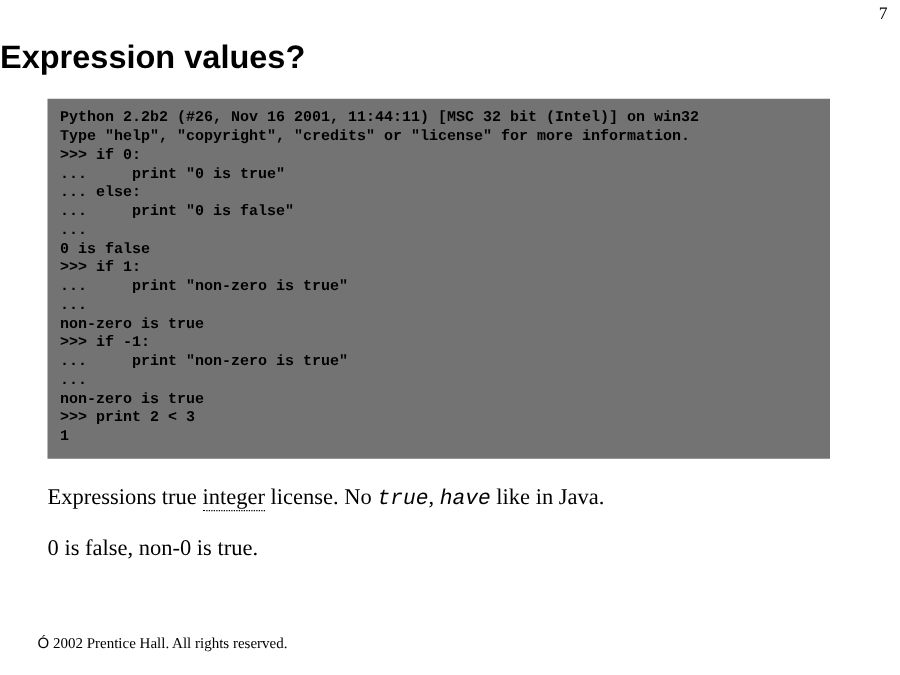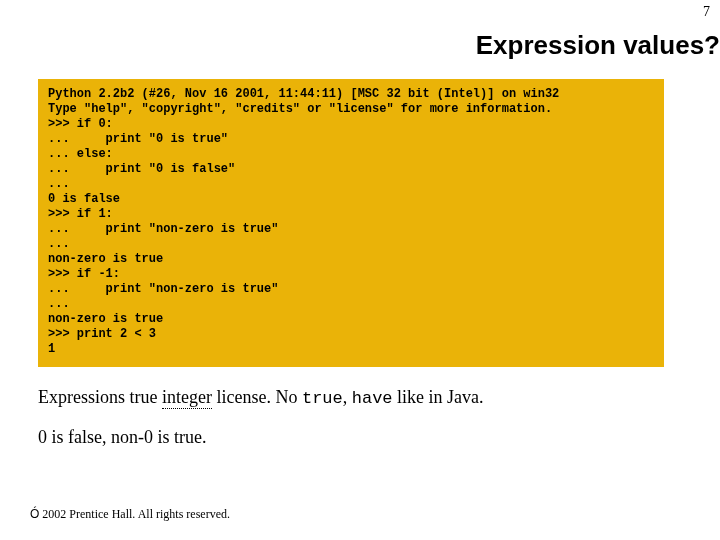--- a/index.html
+++ b/index.html
@@ -12,46 +12,47 @@
     color: #000;
     position: relative;
   }
   .page-number {
     position: absolute;
     top: 4px;
     right: 10px;
     font-size: 14px;
   }
   .title {
-    text-align: right;
+    text-align: left;
     font-family: Arial, Helvetica, sans-serif;
     font-weight: bold;
     font-size: 26px;
     margin-top: 30px;
     margin-bottom: 18px;
   }
   .code-block {
-    background: #eab308;
+    background: #737373;
     margin: 0 56px 18px 38px;
     padding: 8px 10px 10px 10px;
     font-family: "Courier New", Courier, monospace;
     font-weight: bold;
     font-size: 12px;
     line-height: 1.25;
     white-space: pre;
     color: #000;
   }
   .body-text {
     margin: 0 38px 14px 38px;
     font-size: 18px;
     line-height: 1.35;
   }
   .body-text .mono {
     font-family: "Courier New", Courier, monospace;
     font-size: 17px;
+    font-style: italic;
   }
   .dotted {
     border-bottom: 1px dotted #000;
     padding-bottom: 1px;
   }
   .footer {
     position: absolute;
     bottom: 18px;
     left: 30px;
     font-size: 12px;

